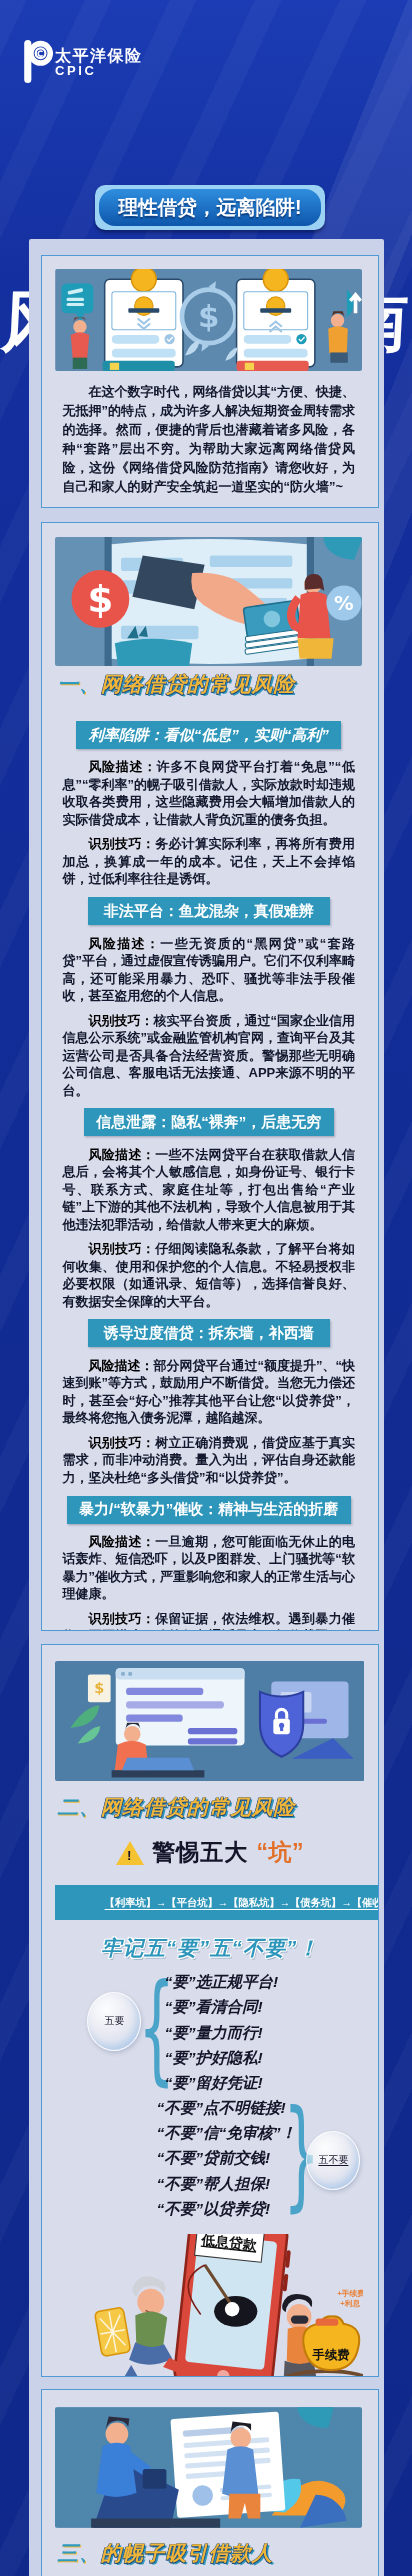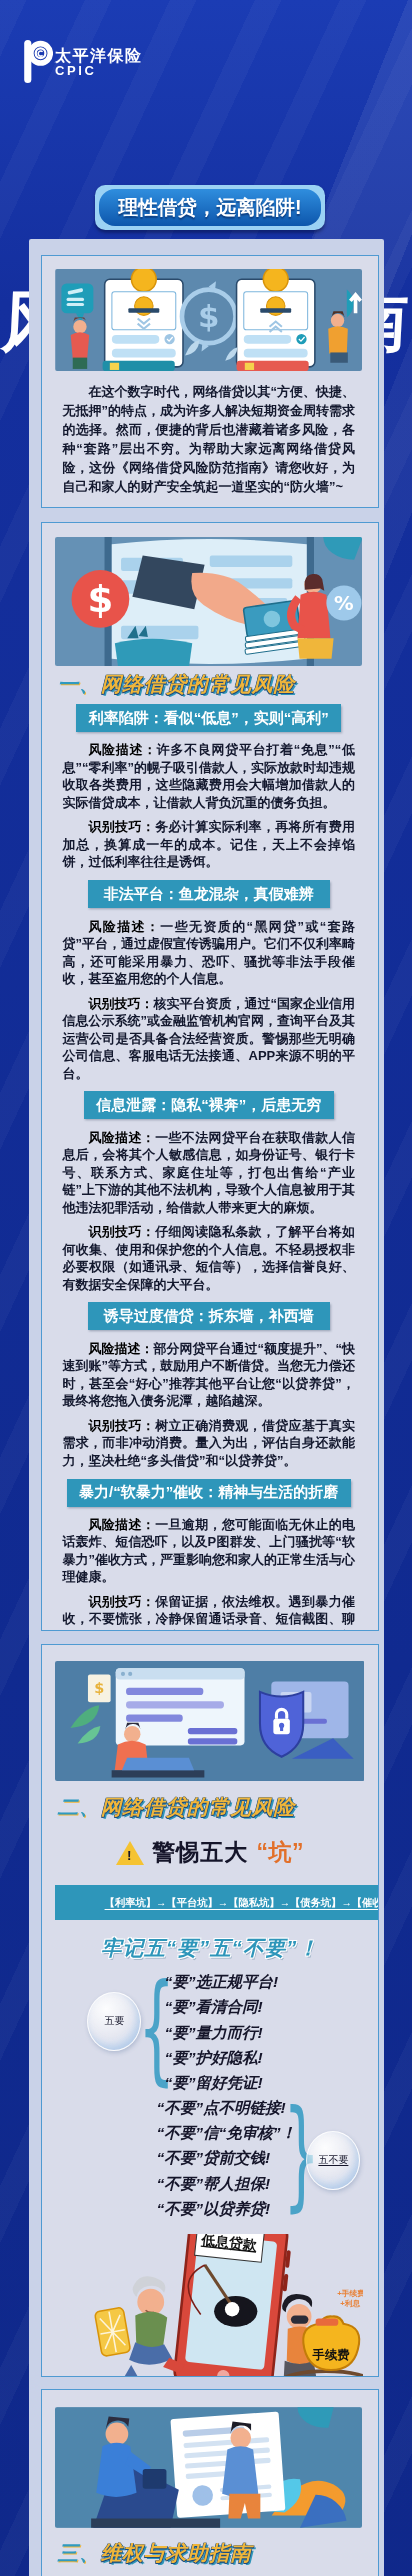--- a/index.html
+++ b/index.html
@@ -45,21 +45,21 @@
   .sec-h .pre{color:#2f9ac0;text-shadow:1px 1px 0 #f0b63a;}
   .sec-h .txt{color:#f0b63a;
      text-shadow:-0.5px -0.5px 0 #1c4a7e,0.5px -0.5px 0 #1c4a7e,-0.5px 0.5px 0 #1c4a7e,0.5px 0.5px 0 #1c4a7e,2.1px 2.1px 0 #2e96ba;}
   .card-c .sec-h{margin-top:13.4px;}
   .card-d .sec-h{margin-top:12.4px;}
   
   .risk-banner{margin:9.3px auto;min-width:242px;max-width:309px;width:fit-content;height:28px;
      background:#2e96ba;color:#fff;font-size:15px;font-weight:900;display:flex;align-items:center;
      justify-content:center;padding:0 12.4px;box-sizing:border-box;white-space:nowrap;
      box-shadow:1px 1.5px 2.1px rgba(40,60,90,.35);}
-  .risk-banner.first{margin-top:8px;}
+  .risk-banner.first{margin-top:25px;font-style:italic;}
   .risk-block .rp.desc{margin-top:3.1px;}
   
   .warn-row{margin-top:18.5px;display:flex;align-items:center;justify-content:center;gap:8.2px;}
   .warn-tri{width:0;height:0;border-left:14px solid transparent;border-right:14px solid transparent;
      border-bottom:24px solid #f5c332;position:relative;}
   .warn-tri i{position:absolute;left:-3.1px;top:7.2px;font-style:normal;font-weight:900;font-size:13.4px;color:#15152a;}
   .warn-main{font-size:23px;font-weight:900;color:#15152a;letter-spacing:1px;}
   .warn-accent{font-size:23px;font-weight:900;color:#e2702a;letter-spacing:0.5px;}
   .pits-banner{margin:17px auto 0;width:309px;height:35px;background:#2e96ba;color:#fff;
      display:flex;align-items:center;justify-content:center;font-size:10.3px;font-weight:700;
@@ -367,19 +367,19 @@
           <path d="M146 86 l40 30 l-12 18 l-38 -24 z" fill="#3a7fd8"></path>
           <rect x="170" y="120" width="46" height="38" rx="5" fill="#1e3a6e"></rect>
           <circle cx="360" cy="60" r="20" fill="#f2b08e"></circle>
           <path d="M340 52 a22 22 0 0 1 40 -6 l0 -14 l-36 -4 z" fill="#1c1c26"></path>
           <path d="M334 82 q26 -12 50 0 l10 86 q-36 14 -70 0 z" fill="#5a8fd4"></path>
           <path d="M338 168 l60 0 l0 48 l-24 0 l-6 -30 l-8 30 l-24 0 z" fill="#e8843c"></path>
           <path d="M70 216 l250 0 l0 18 l-250 0 z" fill="#2c3e58"></path>
         </svg>
       </span>
 
-      <h2 class="sec-h"><span class="pre">三、</span><span class="txt">维权与求助指南</span></h2>
+      <h2 class="sec-h"><span class="pre">三、</span><span class="txt">的幌子吸引借款人</span></h2>
 
     </section>
   </div>
 
 </div>
 
 
 </body></html>

